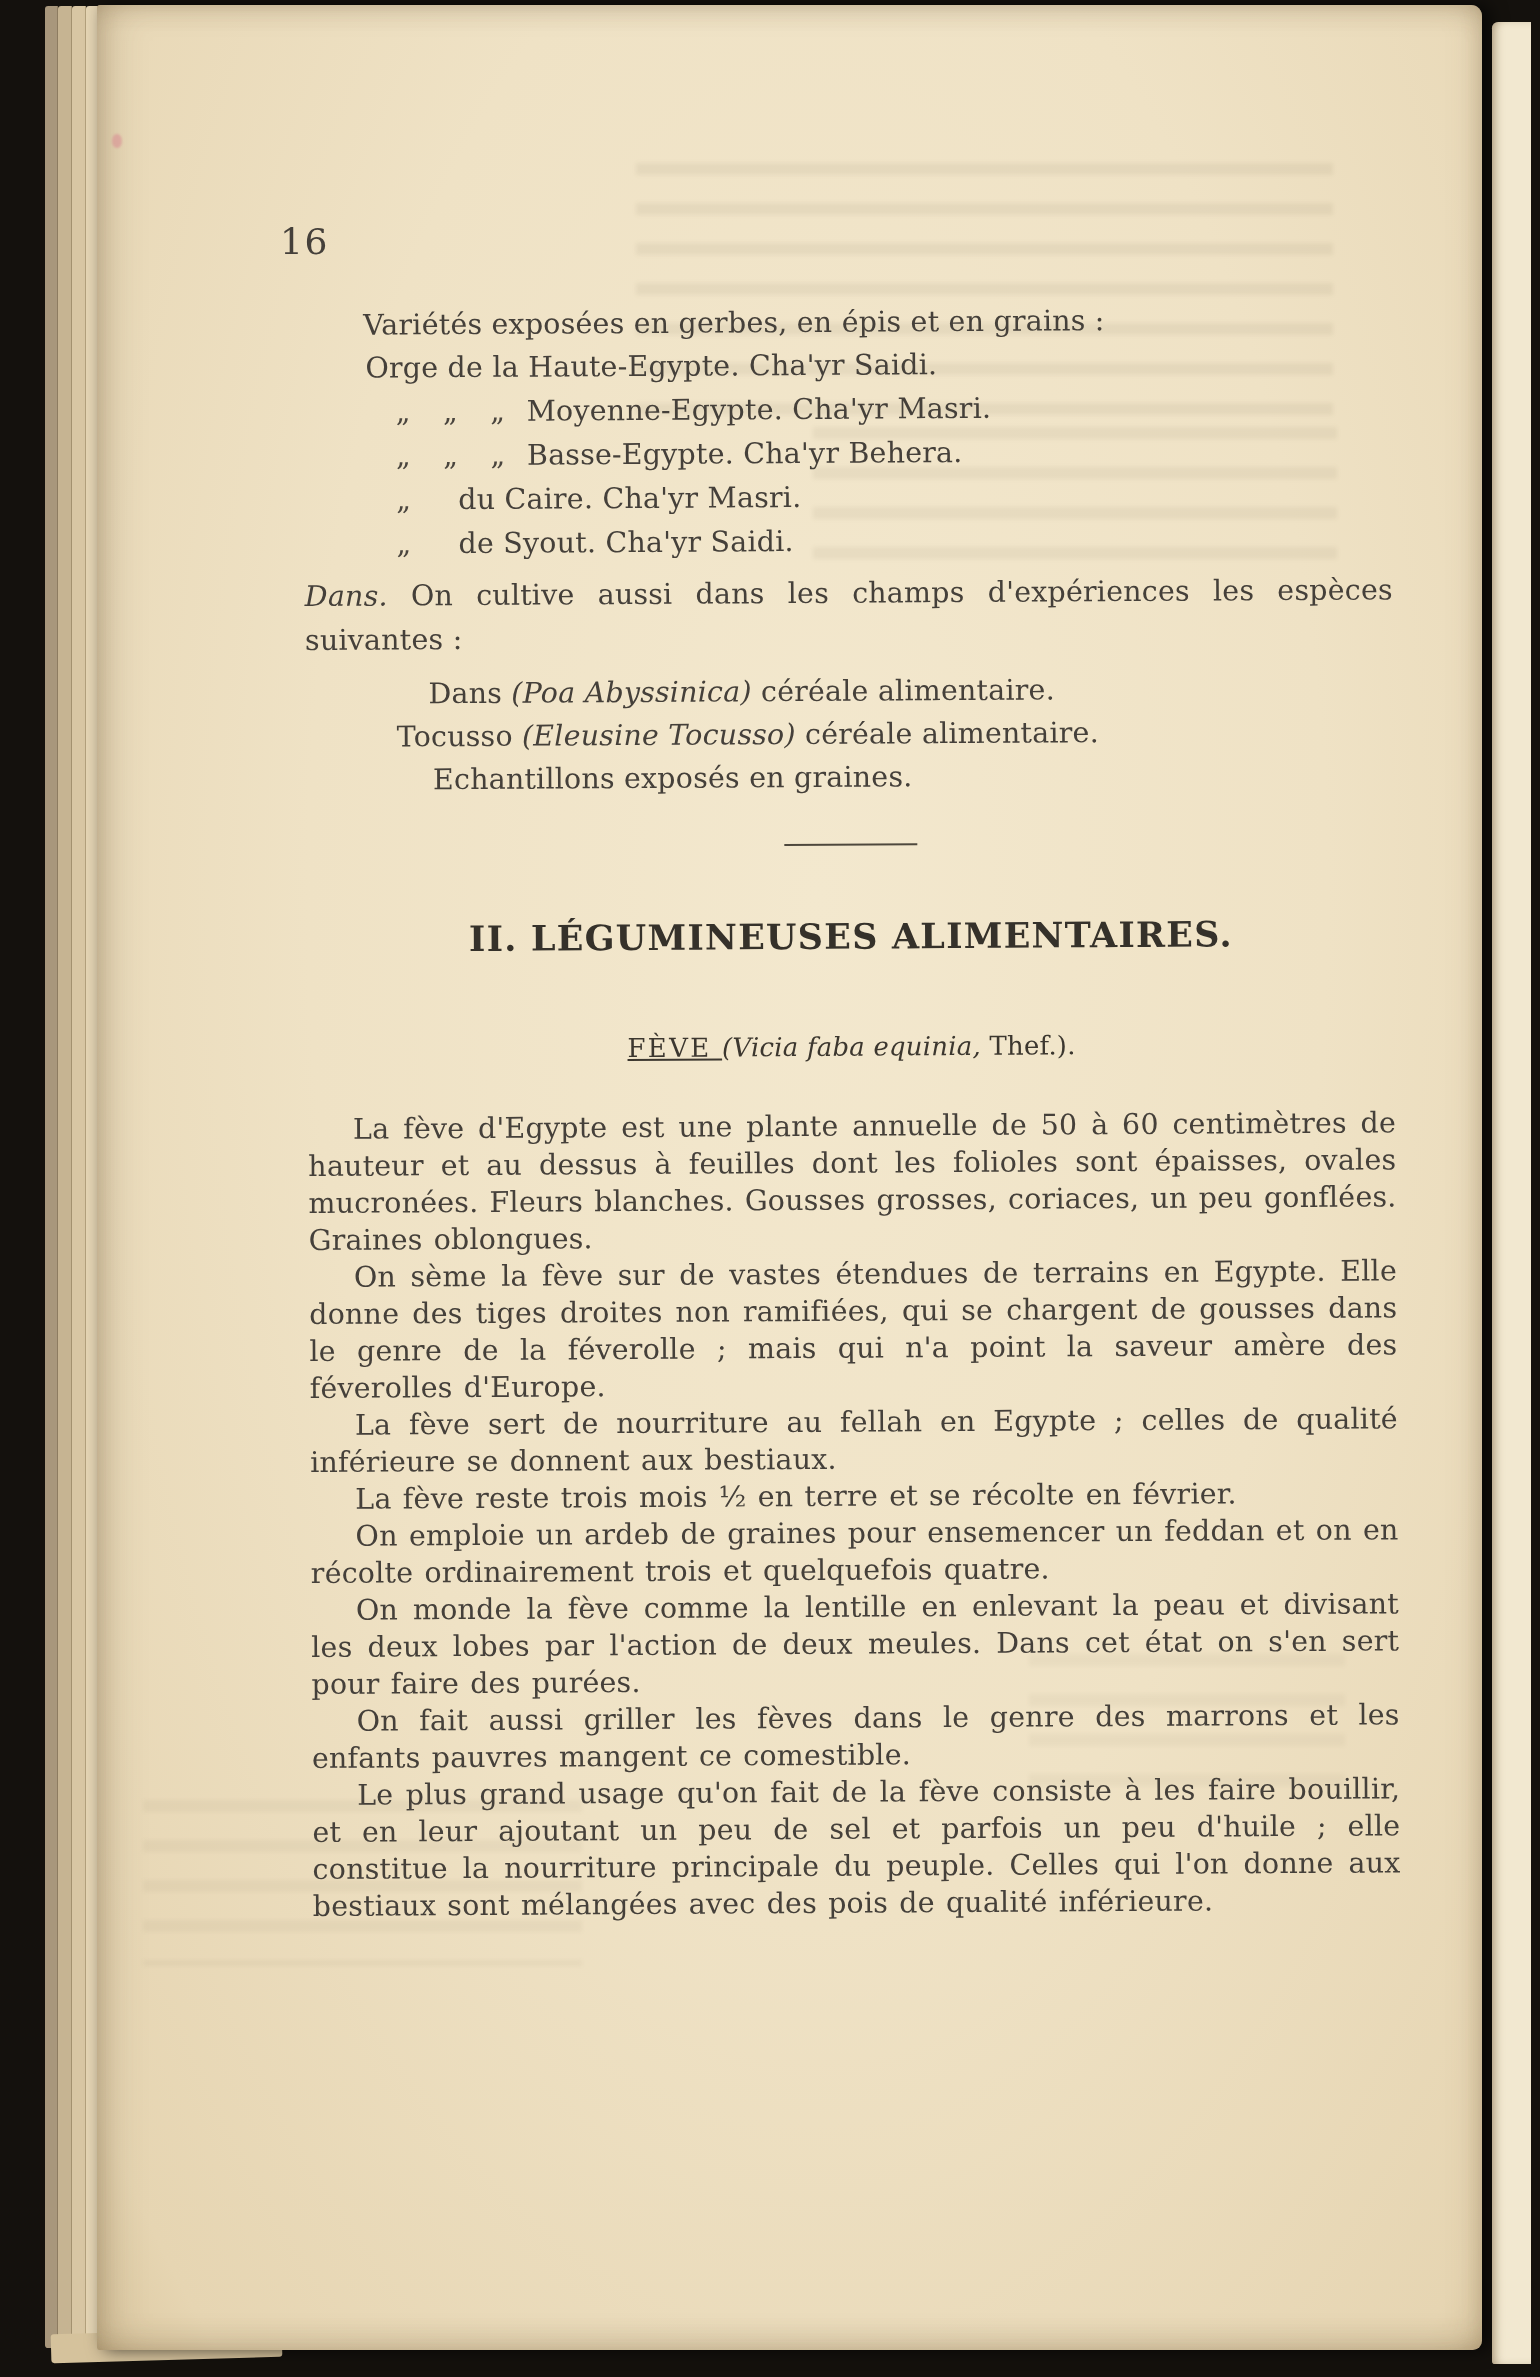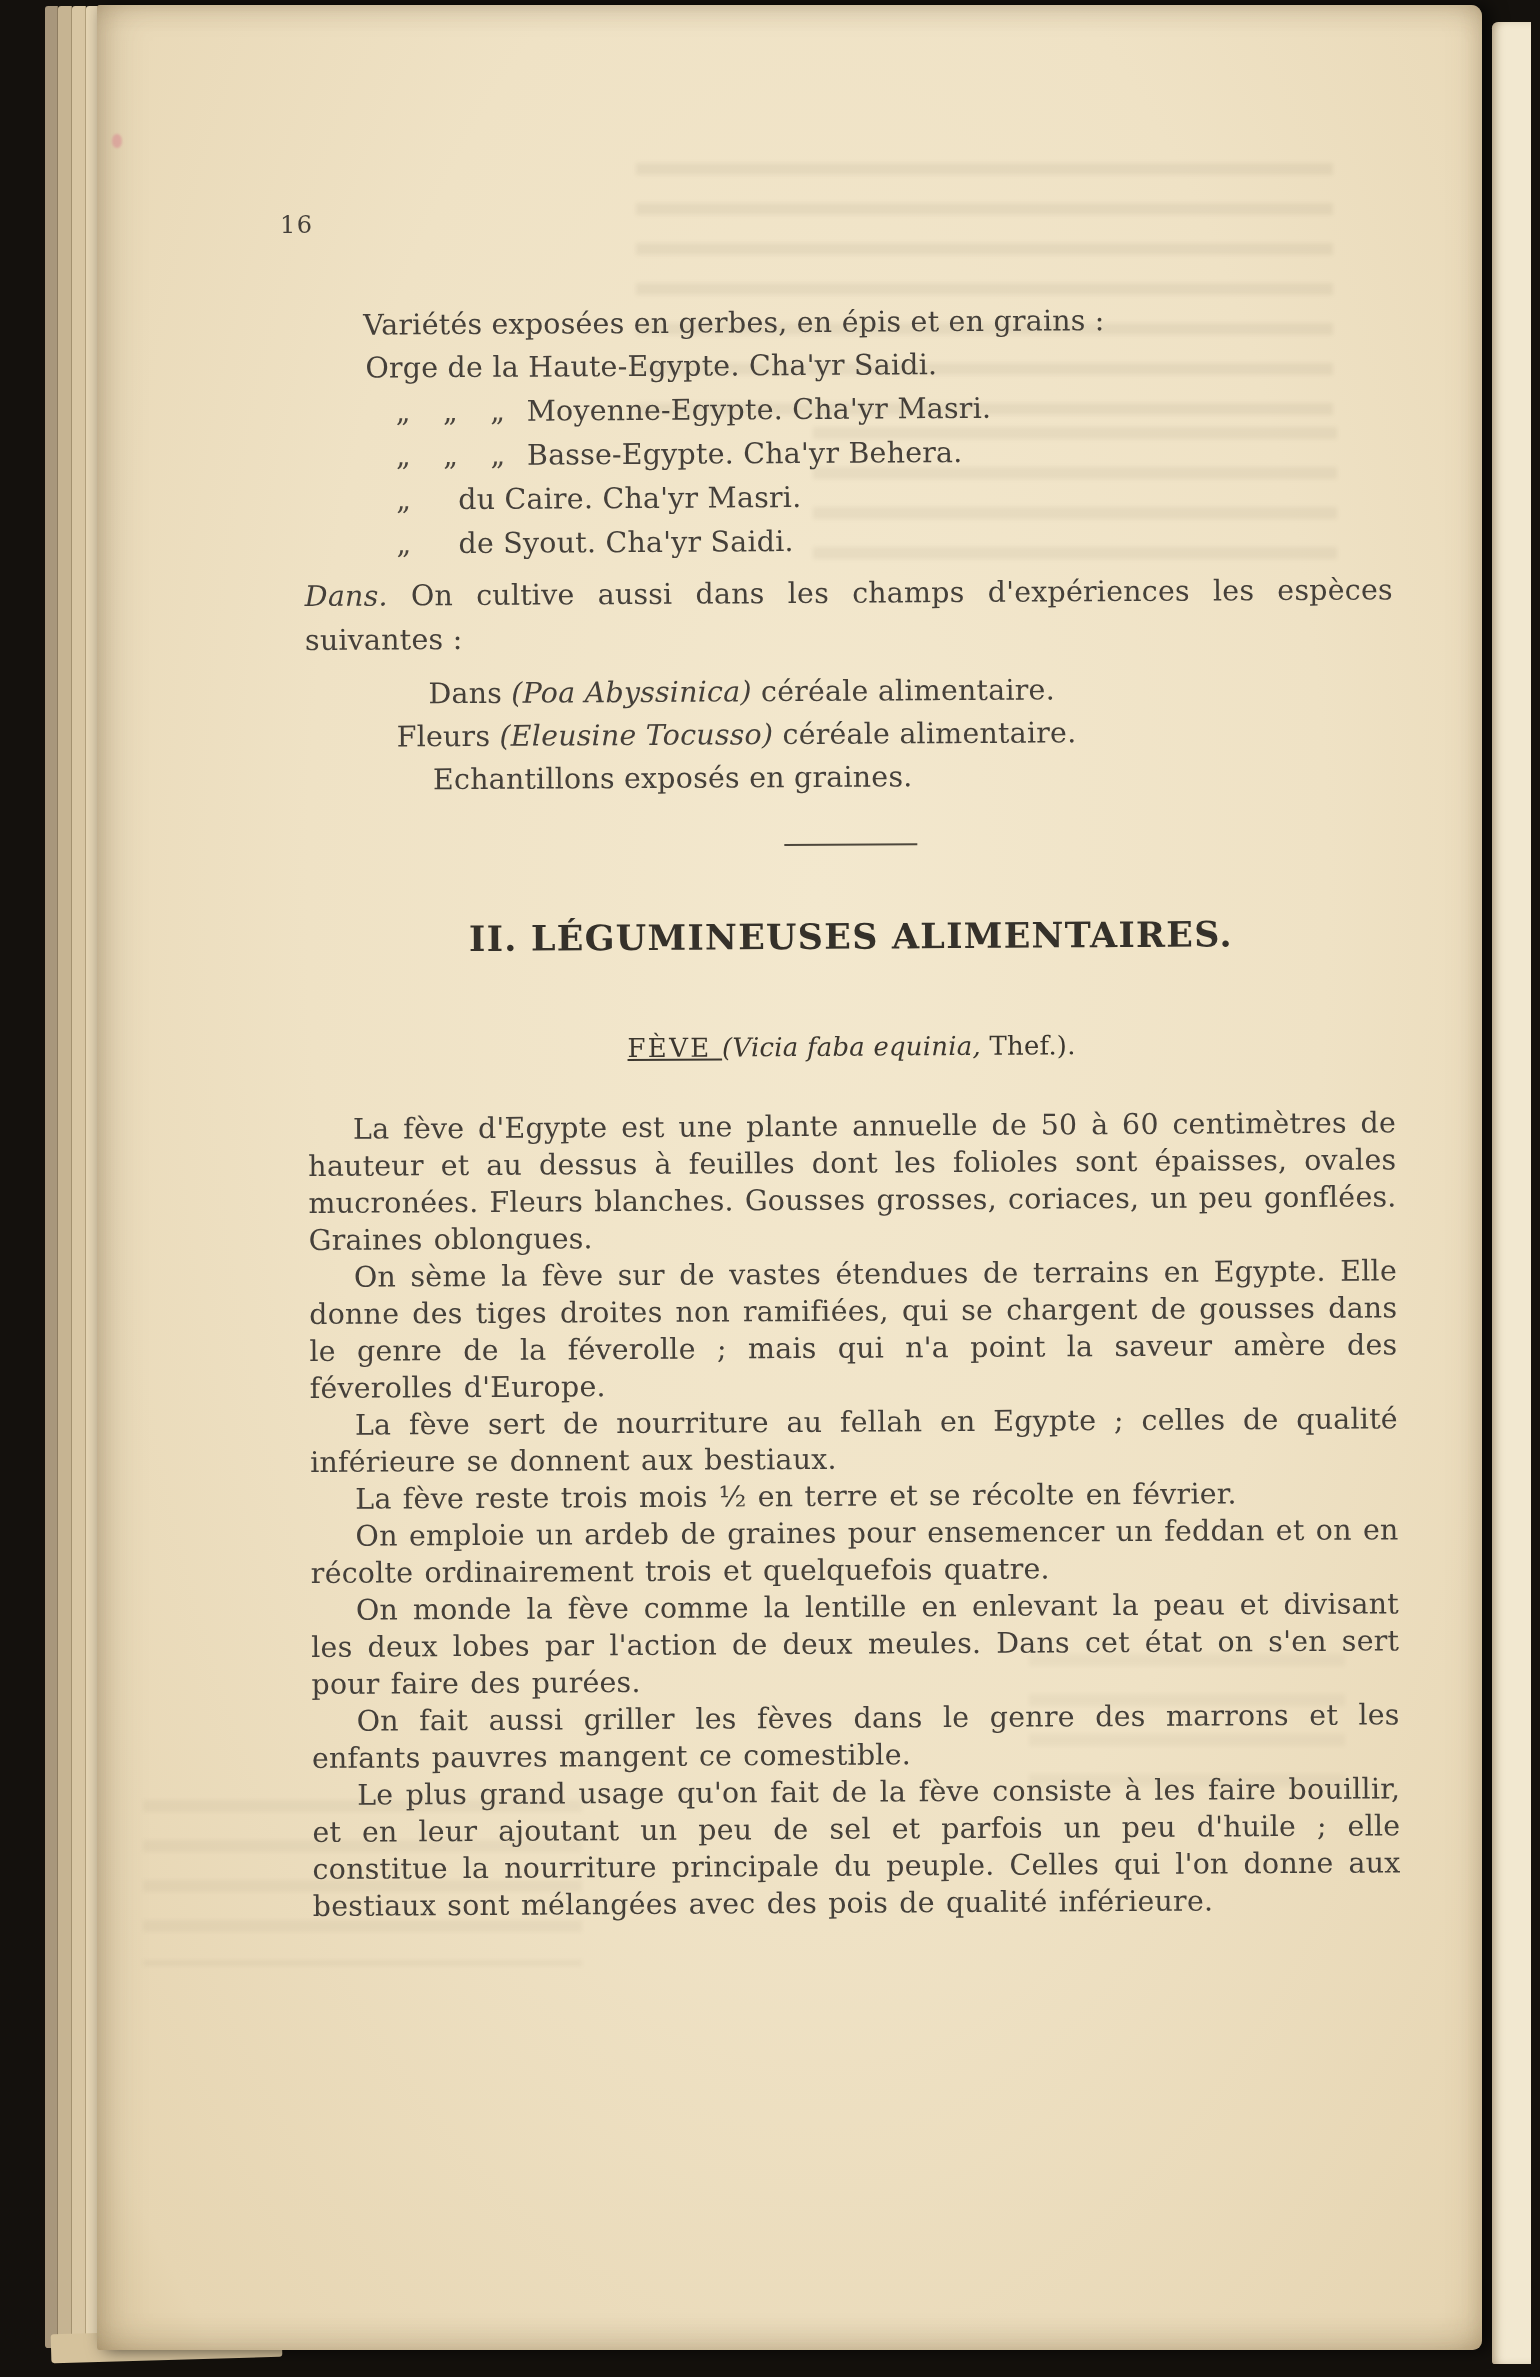--- a/index.html
+++ b/index.html
@@ -48,22 +48,22 @@
   .ghost-3 { left:46px;   top:1795px; width:439px; height:166px; opacity:.38; }
   .ghost-4 { left:932px; top:1649px; width:316px; height:158px; opacity:.33; }
 
   .stain {
     position:absolute; left:15.4px; top:129px; width:9.2px; height:14px;
     background:#d98a92; opacity:.55; border-radius:50%; filter:blur(0.8px);
   }
 
   
   .page-number {
-    position:absolute; left:183px; top:206px;
-    font-size:24px; color:#45403a; letter-spacing:1.5px;text-align:center;
+    position:absolute; left:183px; top:216px;
+    font-size:36px; color:#45403a; letter-spacing:1.5px;text-align:center;
   }
 
   .content {
     position:absolute; left:206px; top:299px; width:1088px;
     color:#45403a; font-size:28.5px; letter-spacing:0.2px;
     transform:rotate(-.35deg); transform-origin:0 0;
   }
 
   .intro { line-height:43px; padding-left:60px; }
 
@@ -142,21 +142,21 @@
       <p class="vline"><span class="ditto wide">„ „ „</span><span>Moyenne-Egypte. Cha'yr Masri.</span></p>
       <p class="vline"><span class="ditto wide">„ „ „</span><span>Basse-Egypte. Cha'yr Behera.</span></p>
       <p class="vline"><span class="ditto narrow">„</span><span>du Caire. Cha'yr Masri.</span></p>
       <p class="vline"><span class="ditto narrow">„</span><span>de Syout. Cha'yr Saidi.</span></p>
     </div>
 
     <p class="nota"><span class="nota-label">Dans.</span><span> On cultive aussi dans les champs d'expériences les espèces suivantes :</span></p>
 
     <div class="specimens">
       <p class="spec-thef"><span>Dans </span><span class="it">(Poa Abyssinica)</span><span> céréale alimentaire.</span></p>
-      <p class="spec-tocusso"><span>Fleurs </span><span class="it">(Eleusine Tocusso)</span><span> céréale alimentaire.</span></p>
+      <p class="spec-tocusso"><span>Tocusso </span><span class="it">(Eleusine Tocusso)</span><span> céréale alimentaire.</span></p>
       <p class="spec-note">Echantillons exposés en graines.</p>
     </div>
 
     <div class="separator"></div>
 
     <h1 class="heading">II. LÉGUMINEUSES ALIMENTAIRES.</h1>
 
     <h2 class="subheading"><span class="sc">FÈVE </span><span class="it">(Vicia faba equinia,</span><span> Thef.).</span></h2>
 
     <div class="bodytext">

